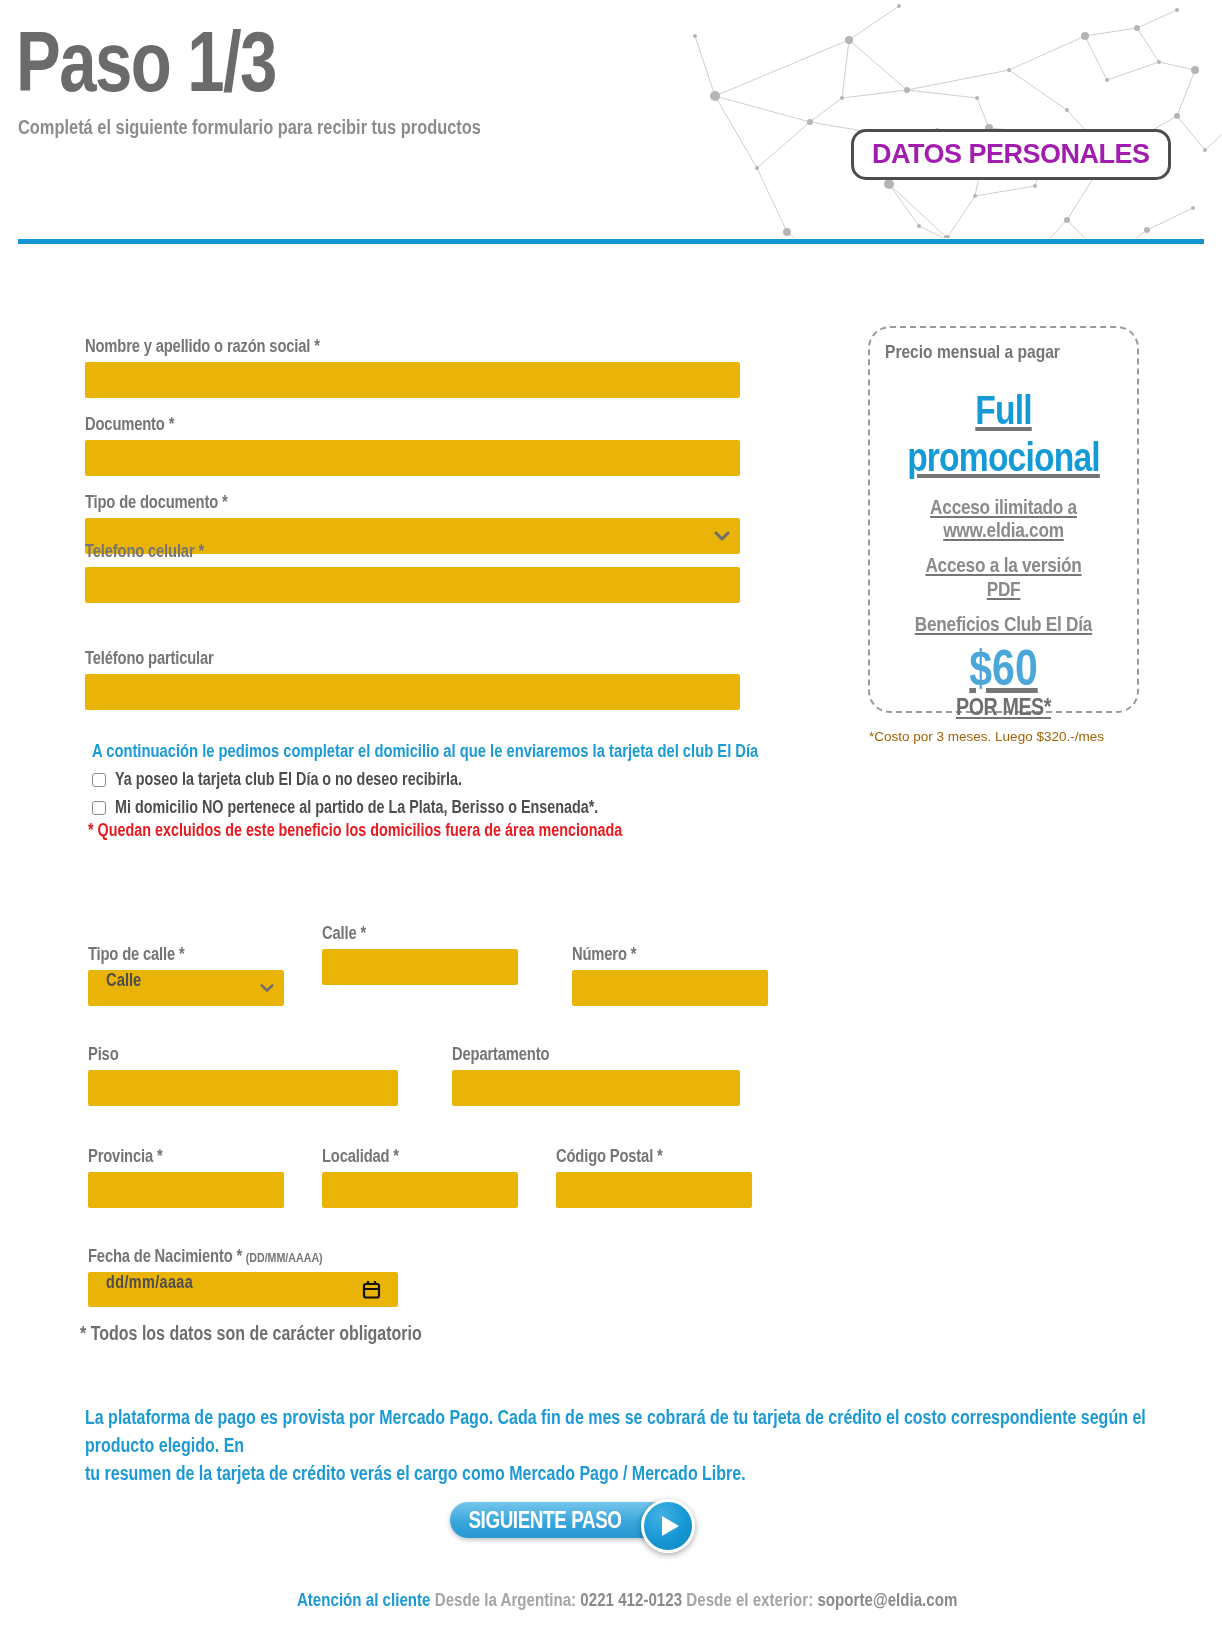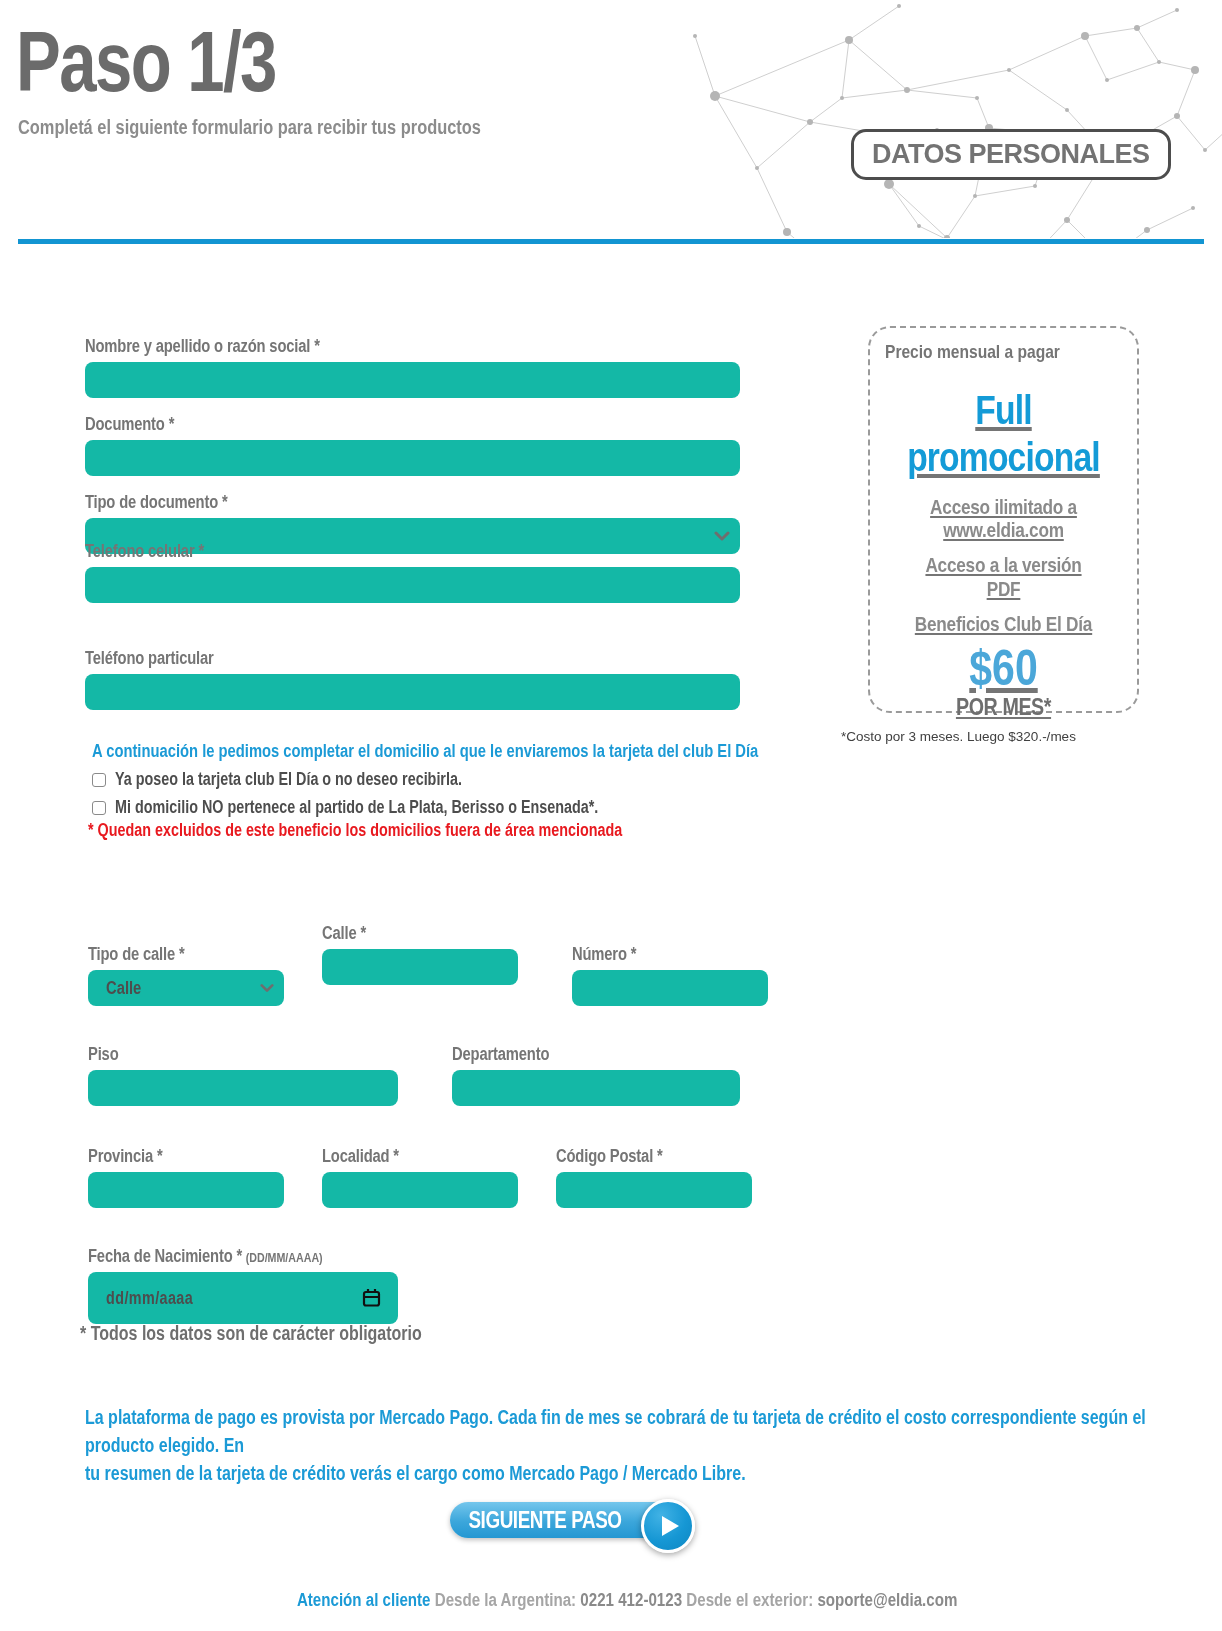--- a/index.html
+++ b/index.html
@@ -19,45 +19,45 @@
     color:#6b6b6b; letter-spacing:-2px; line-height:1.0;
     transform:scaleX(0.78); transform-origin:0 0; white-space:nowrap;
   }
   .subtitle { position:absolute; left:18px; top:116px; font-size:20px; font-weight:700; color:#8c8c8c; }
 
   .badge {
     position:absolute; left:851px; top:129px; height:51px; padding:0 18px;
     border:3px solid #4d4d4d; border-radius:15px; background:#ffffff;
     display:flex; align-items:center; justify-content:center;
   }
-  .badge span { font-size:27px; font-weight:700; color:#737373; letter-spacing:-0.5px; }
+  .badge span { font-size:27px; font-weight:700; color:#a21caf; letter-spacing:-0.5px; }
 
   .divider { position:absolute; left:18px; top:239px; width:1186px; height:5px; background:#1295d2; }
 
   .fg { position:absolute; left:85px; width:655px;margin-top:15px; }
   .flabel { font-size:18px; font-weight:700; color:#757575; letter-spacing:-0.2px; }
   .flabel-small { font-size:13px; font-weight:700; color:#757575; }
   .tinput {
-    margin-top:5px; height:36px; background:#14b8a6; border-radius:8px;
-    position:relative; display:flex; align-items:center;
+    margin-top:5px; height:36px; background:#eab308; border-radius:2px;
+    position:relative; display:flex; 
   }
   .chev { position:absolute; right:10px; top:50%; transform:translateY(-50%); }
 
   
   .panel {
     position:absolute; left:868px; top:326px; width:271px; height:387px;
     border:2px dashed #9a9a9a; border-radius:22px; background:#ffffff; padding:13px 15px;text-decoration:underline;
   }
   .ptitle { font-size:19px; font-weight:700; color:#757575; }
   .plan { margin-top:24px; text-align:center; font-size:41px; font-weight:700; color:#149bd7; line-height:1.15; letter-spacing:-1px; }
   .benefit { text-align:center; font-size:21px; font-weight:700; color:#8a8a8a; line-height:1.1; letter-spacing:-0.3px; }
   .b-gap { margin-top:12px; }
   .price { margin-top:8px; text-align:center; font-size:50px; font-weight:700; color:#4ba7d9; line-height:1.0; }
   .period { text-align:center; font-size:24px; font-weight:700; color:#6e6e6e; letter-spacing:-0.5px; }
-  .footnote { position:absolute; left:841px; top:729px; width:291px; text-align:left; font-size:13.5px; color:#404040; }
+  .footnote { position:absolute; left:841px; top:729px; width:291px; text-align:center; font-size:13.5px; color:#a16207; }
 
   .bluehead { position:absolute; left:92px; top:741px; font-size:18px; font-weight:700; color:#1b9ad6; }
   .crow { position:absolute; left:92px; display:flex; align-items:center; }
   .cbox { width:14px; height:14px; border:1.5px solid #8a8a8a; border-radius:3px; background:#fff; flex:0 0 auto; }
   .clabel { margin-left:9px; font-size:17.5px; font-weight:600; color:#4d4d4d; }
   .redwarn { position:absolute; left:88px; top:820px; font-size:17.5px; font-weight:700; color:#e8191f; }
 
   .selval { padding-left:22px; font-size:18px; font-weight:600; color:#4d4d4d; }
   .dph { padding-left:22px; font-size:17.5px; font-weight:600; color:#4d4d4d; letter-spacing:0.5px; }
   .cal { position:absolute; right:16px; top:50%; transform:translateY(-50%); }
@@ -244,21 +244,21 @@
   <span class="flabel sqL">Localidad *</span>
   <div class="tinput"></div>
 </div>
 <div class="fg" style="left:556px;top:1131px;width:196px">
   <span class="flabel sqL">Código Postal *</span>
   <div class="tinput"></div>
 </div>
 
 <div class="fg" style="left:88px;top:1231px;width:310px">
   <span class="sqL"><span class="flabel">Fecha de Nacimiento *</span> <span class="flabel-small">(DD/MM/AAAA)</span></span>
-  <div class="tinput" style="height:52px">
+  <div class="tinput" style="height:35px">
     <span class="dph sqL">dd/mm/aaaa</span>
     <svg class="cal" width="21" height="21" viewBox="0 0 21 21">
       <rect x="3" y="4.5" width="15" height="13.5" rx="2" fill="none" stroke="#111111" stroke-width="2.2"></rect>
       <line x1="3" y1="9.5" x2="18" y2="9.5" stroke="#111111" stroke-width="2.2"></line>
       <line x1="7" y1="1.5" x2="7" y2="4.5" stroke="#111111" stroke-width="2.2"></line>
       <line x1="14" y1="1.5" x2="14" y2="4.5" stroke="#111111" stroke-width="2.2"></line>
     </svg>
   </div>
 </div>
 

